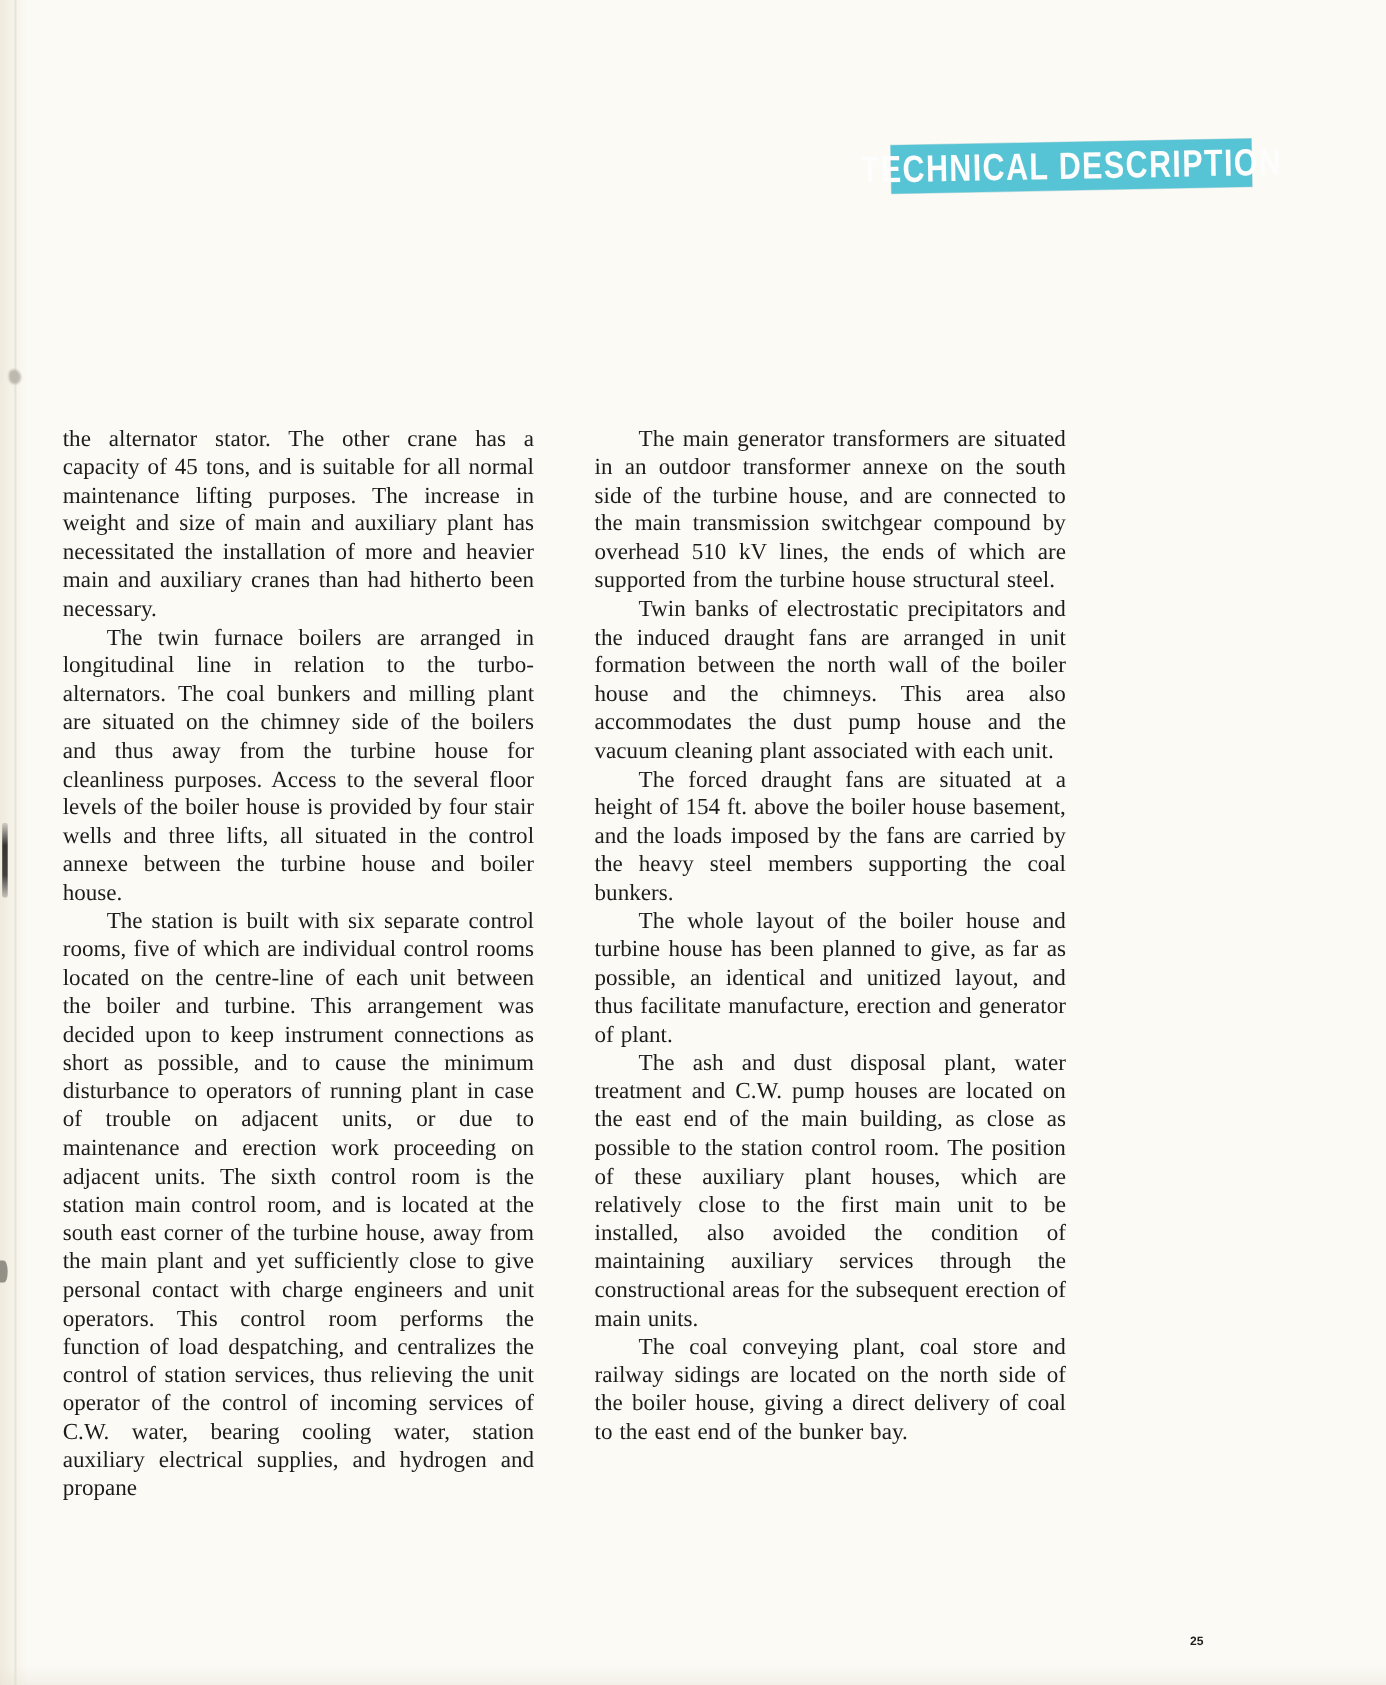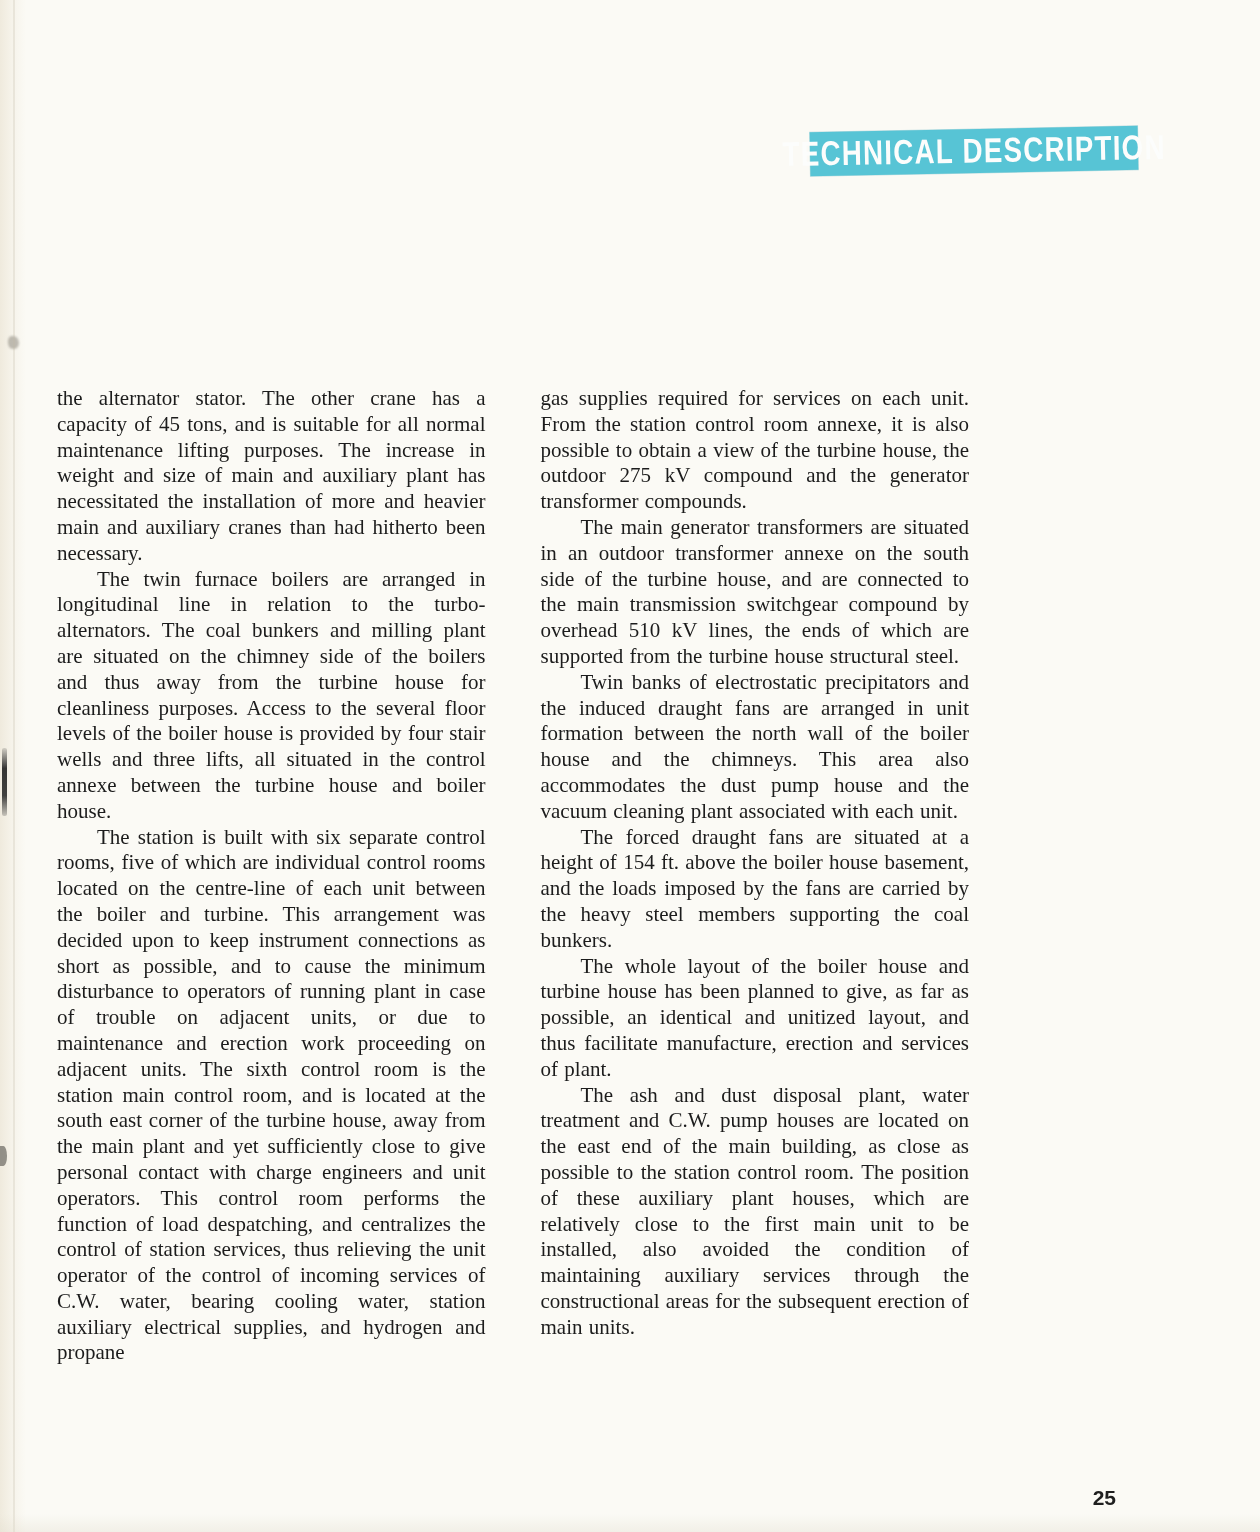--- a/index.html
+++ b/index.html
@@ -80,24 +80,24 @@
   }
   .col p.para.indent {
     text-indent: 40px;
   }
 
   .pageno {
     position: absolute;
     left: 1060px;
     top: 1486px;
     width: 56px;
-    text-align: right;
+    text-align: center;
     font-family: "Liberation Sans", sans-serif;
     font-weight: bold;
-    font-size: 21px;
+    font-size: 11px;
     color: #1f1f1f;
   }
 
   
   .artifact { position: absolute; pointer-events: none; }
   .artifact.bind-line {
     left: 2px; top: 748px;
     width: 5px; height: 68px;
     background: linear-gradient(to bottom, rgba(30,30,30,0.15), rgba(20,20,20,0.85) 30%, rgba(20,20,20,0.8) 70%, rgba(30,30,30,0.2));
     border-radius: 2px;
@@ -131,26 +131,26 @@
     <span class="banner-text">TECHNICAL DESCRIPTION</span>
   </div>
 
   <div class="content">
     <div class="col col-left">
         <p class="para">the alternator stator.  The other crane has a capacity of 45 tons, and is suitable for all normal maintenance lifting purposes.  The increase in weight and size of main and auxiliary plant has necessitated the installation of more and heavier main and auxiliary cranes than had hitherto been necessary.</p>
         <p class="para indent">The twin furnace boilers are arranged in longitudinal line in relation to the turbo-alternators.  The coal bunkers and milling plant are situated on the chimney side of the boilers and thus away from the turbine house for cleanliness purposes.  Access to the several floor levels of the boiler house is provided by four stair wells and three lifts, all situated in the control annexe between the turbine house and boiler house.</p>
         <p class="para indent">The station is built with six separate control rooms, five of which are individual control rooms located on the centre-line of each unit between the boiler and turbine.  This arrangement was decided upon to keep instrument connections as short as possible, and to cause the minimum disturbance to operators of running plant in case of trouble on adjacent units, or due to maintenance and erection work proceeding on adjacent units.  The sixth control room is the station main control room, and is located at the south east corner of the turbine house, away from the main plant and yet sufficiently close to give personal contact with charge engineers and unit operators.  This control room performs the function of load despatching, and centralizes the control of station services, thus relieving the unit operator of the control of incoming services of C.W. water, bearing cooling water, station auxiliary electrical supplies, and hydrogen and propane</p>
       </div>
     <div class="col col-right">
-        <p class="para">gas supplies required for services on each unit.  From the station control room annexe, it is also possible to obtain a view of the turbine house, the outdoor 275 kV compound and the generator transformer compounds.</p>
         <p class="para indent">The main generator transformers are situated in an outdoor transformer annexe on the south side of the turbine house, and are connected to the main transmission switchgear compound by overhead 510 kV lines, the ends of which are supported from the turbine house structural steel.</p>
         <p class="para indent">Twin banks of electrostatic precipitators and the induced draught fans are arranged in unit formation between the north wall of the boiler house and the chimneys.  This area also accommodates the dust pump house and the vacuum cleaning plant associated with each unit.</p>
         <p class="para indent">The forced draught fans are situated at a height of 154 ft. above the boiler house basement, and the loads imposed by the fans are carried by the heavy steel members supporting the coal bunkers.</p>
-        <p class="para indent">The whole layout of the boiler house and turbine house has been planned to give, as far as possible, an identical and unitized layout, and thus facilitate manufacture, erection and services of plant.</p>
+        <p class="para indent">The whole layout of the boiler house and turbine house has been planned to give, as far as possible, an identical and unitized layout, and thus facilitate manufacture, erection and generator of plant.</p>
         <p class="para indent">The ash and dust disposal plant, water treatment and C.W. pump houses are located on the east end of the main building, as close as possible to the station control room.  The position of these auxiliary plant houses, which are relatively close to the first main unit to be installed, also avoided the condition of maintaining auxiliary services through the constructional areas for the subsequent erection of main units.</p>
+        <p class="para indent">The coal conveying plant, coal store and railway sidings are located on the north side of the boiler house, giving a direct delivery of coal to the east end of the bunker bay.</p>
       </div>
   </div>
 
   <div class="pageno">25</div>
 
   <div class="artifact bind-line"></div>
   <div class="artifact smudge-top"></div>
   <div class="artifact smudge-mid"></div>
   <div class="artifact crease"></div>
 

